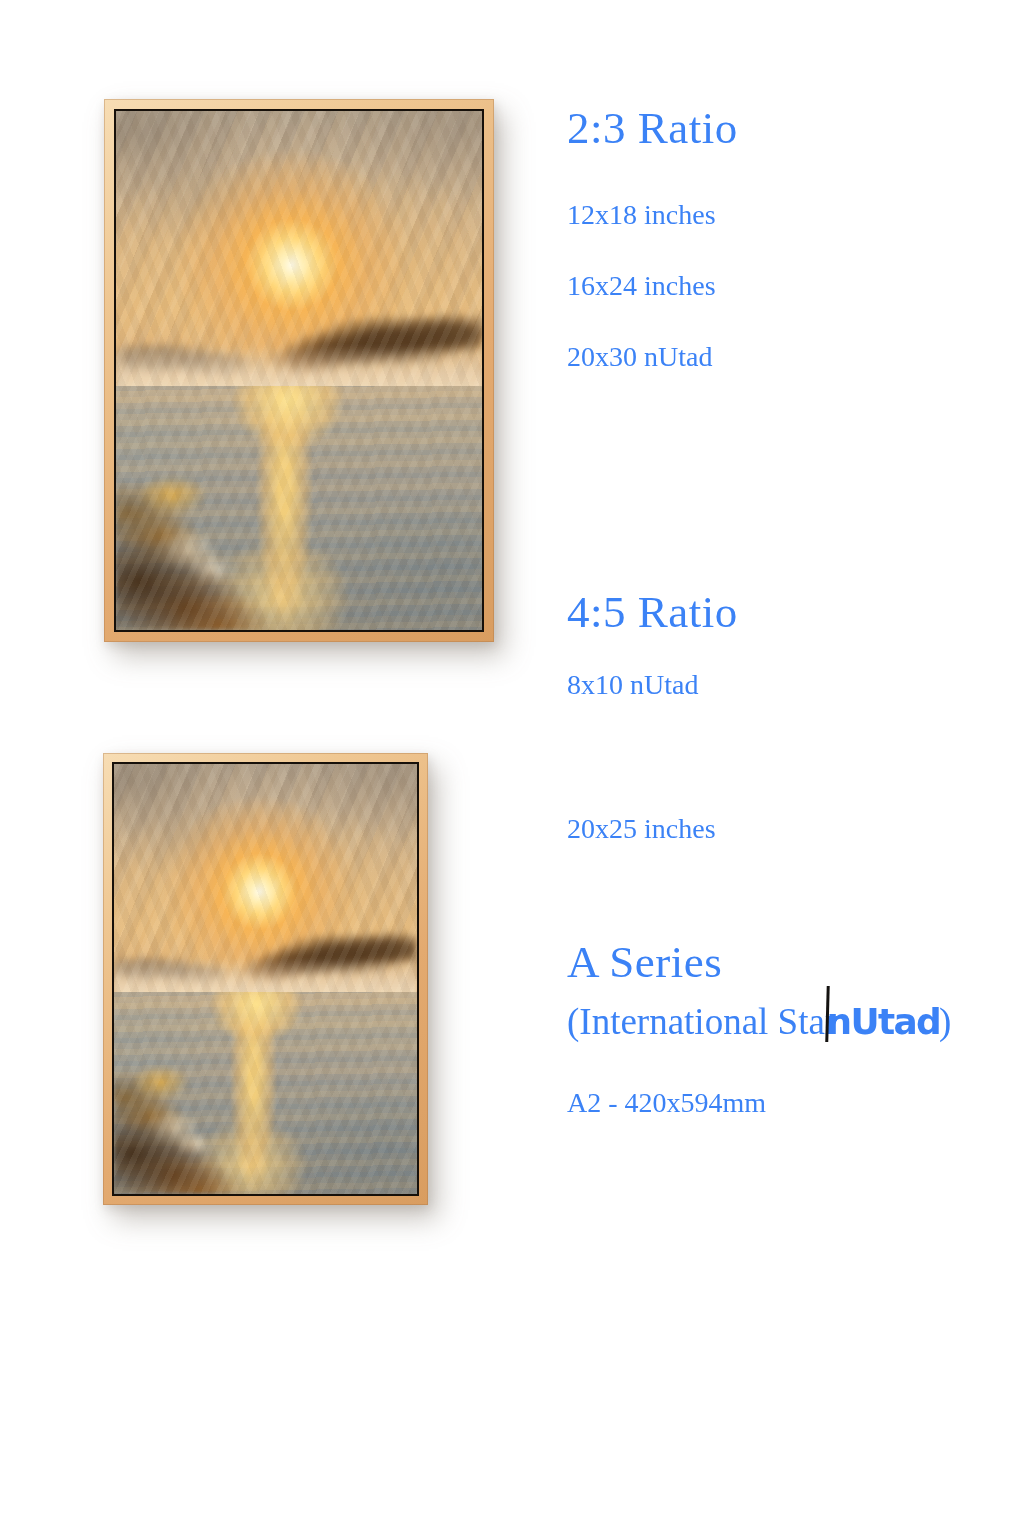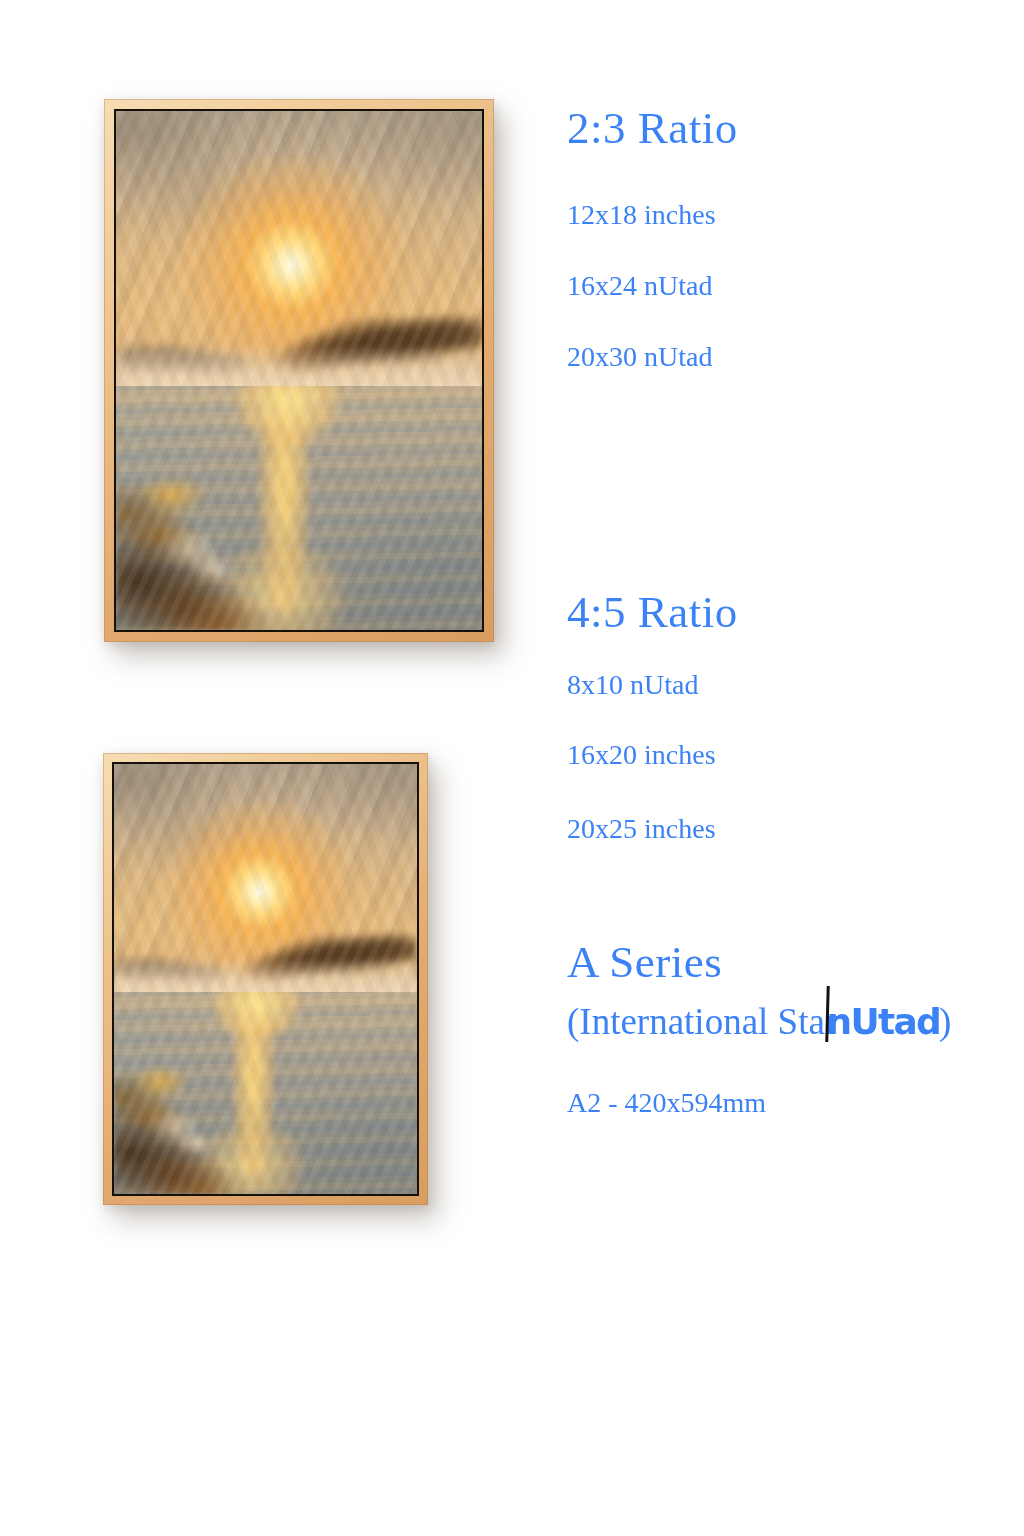--- a/index.html
+++ b/index.html
@@ -153,26 +153,25 @@
       <div class="layer trees"></div>
       <div class="layer mist"></div>
       <div class="layer water"></div>
       <div class="layer shore"></div>
       <div class="layer grain"></div>
     </div>
   </div>
 
   <div class="txt heading" style="top:104px">2:3 Ratio</div>
   <div class="txt size" style="top:200px">12x18 inches</div>
-  <div class="txt size" style="top:271px">16x24 nUtad</div>
+  <div class="txt size" style="top:271px">16x24 inches</div>
   <div class="txt size" style="top:342px">20x30 nUtad</div>
 
   <div class="txt heading" style="top:588px">4:5 Ratio</div>
   <div class="txt size" style="top:670px">8x10 nUtad</div>
-  <div class="txt size" style="top:740px">16x20 inches</div>
   <div class="txt size" style="top:814px">20x25 inches</div>
 
   <div class="txt heading" style="top:938px">A Series</div>
   <div class="txt subtitle" style="top:1002px">
     <span>(International Sta</span><span class="glitch"><span>r</span><span class="glitch-bar"></span><span class="glitch-bold">nUtad</span></span><span class="suffix">)</span>
   </div>
   <div class="txt size" style="top:1088px">A2 - 420x594mm</div>
 
 </div>
 

